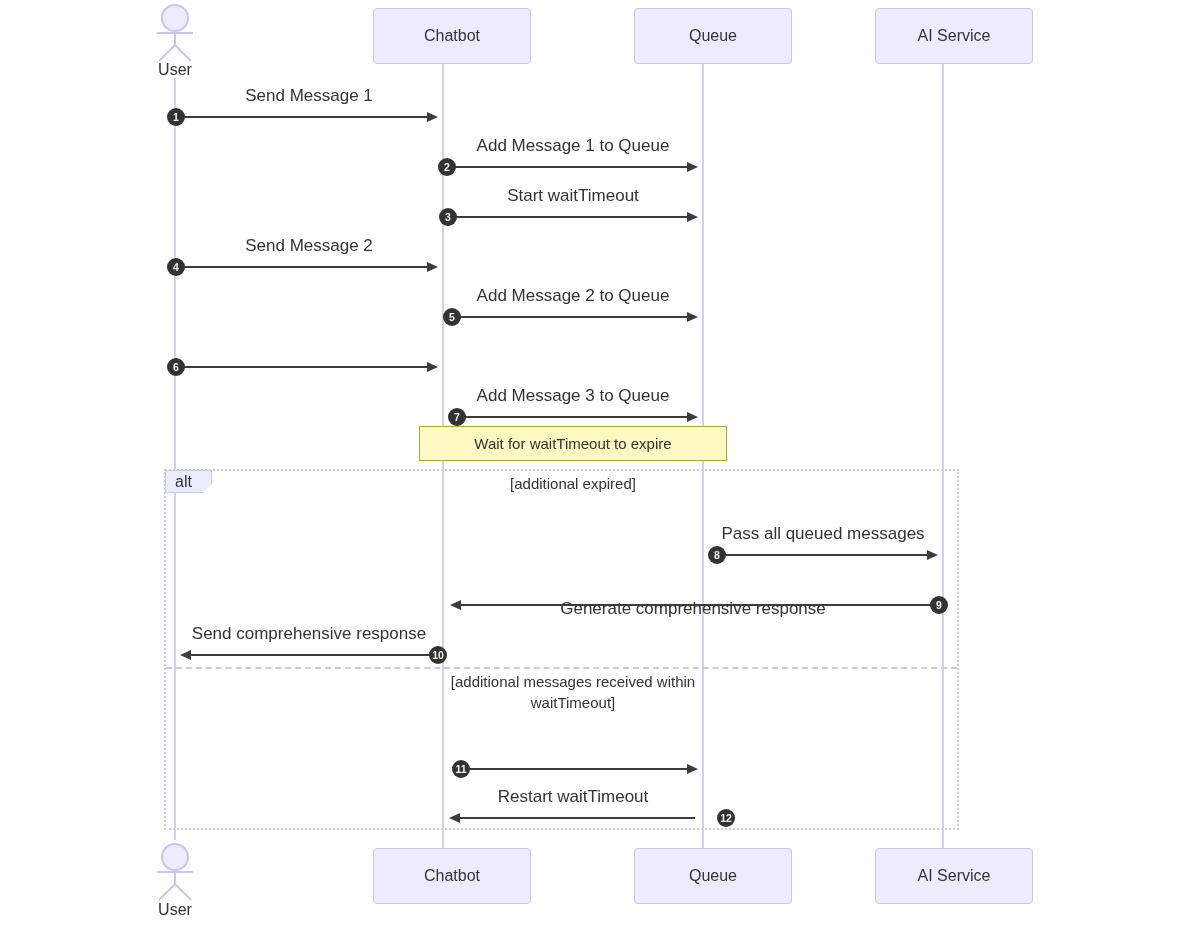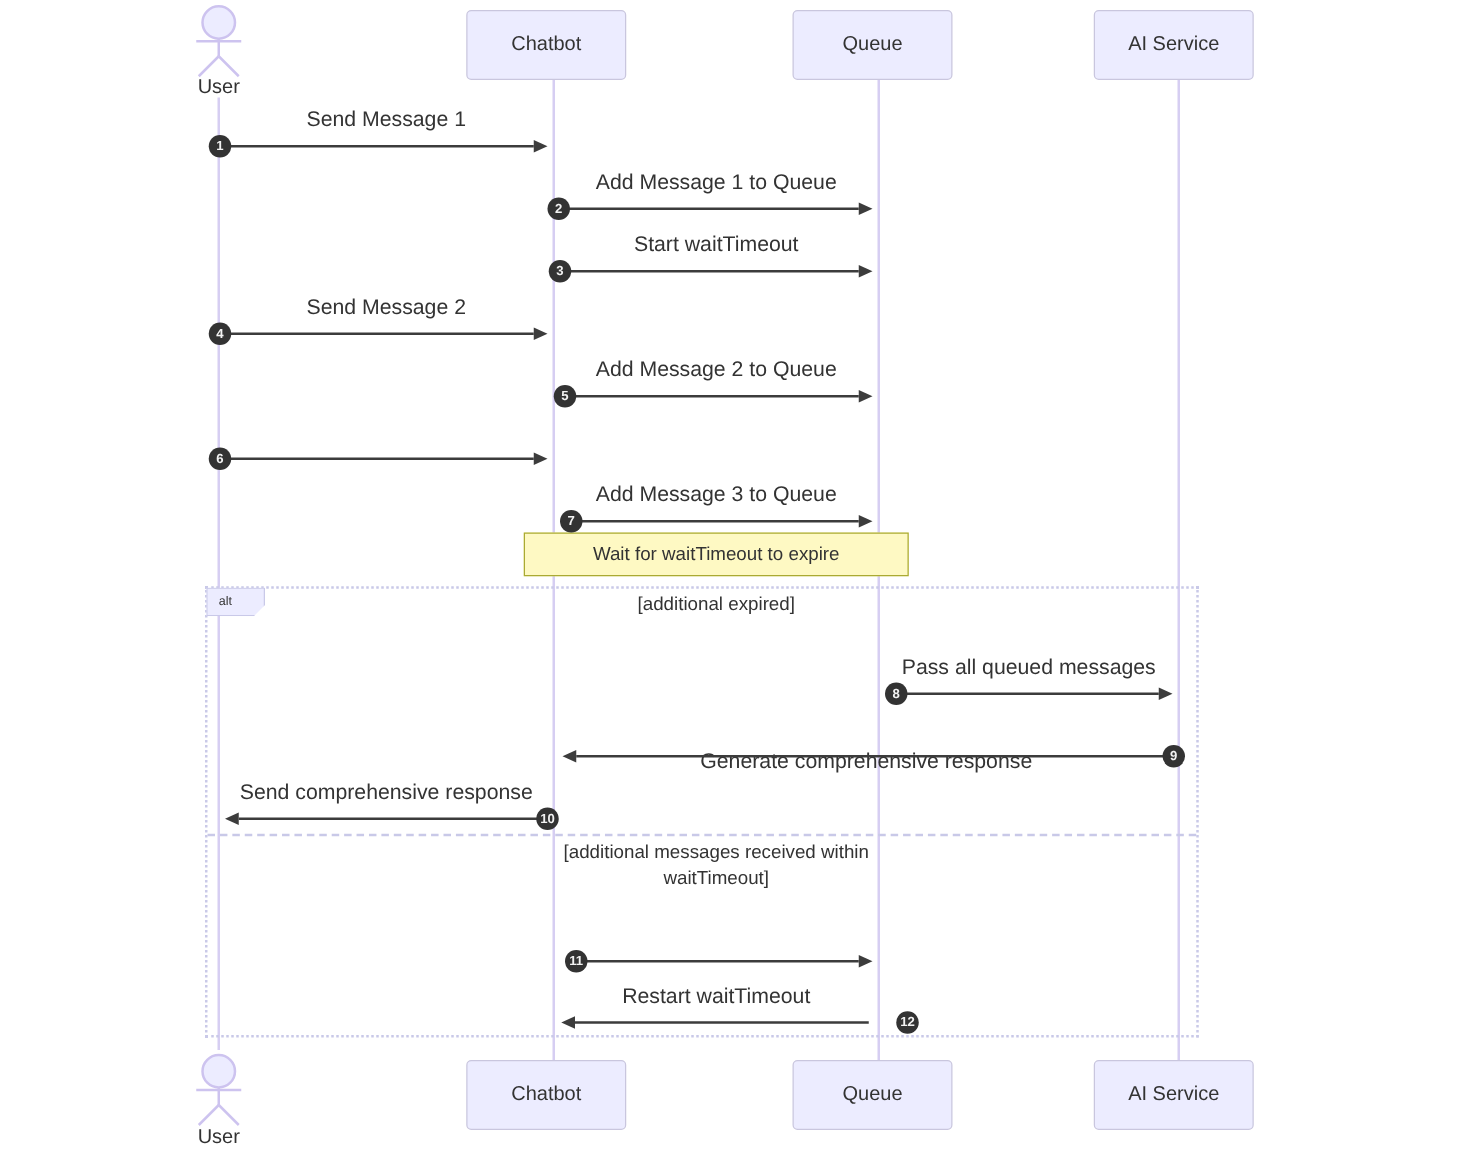--- a/index.html
+++ b/index.html
@@ -1,37 +1,37 @@
 <!DOCTYPE html>
 <html><head>
 <meta charset="utf-8">
 <style>
   html,body{margin:0;padding:0;background:#ffffff;}
   #canvas{position:relative;width:1182px;height:938px;background:#ffffff;overflow:hidden;
           font-family:"Liberation Sans",sans-serif;color:#333333;}
   .lifeline{position:absolute;width:2px;background:#d6cef2;}
-  .actor-box{position:absolute;width:128px;height:56px;background:#ECECFF;border:1px solid #c9c6de;
+  .actor-box{position:absolute;width:158px;height:56px;background:#ECECFF;border:1px solid #c9c6de;
              border-radius:4px;display:flex;align-items:center;justify-content:center;
              font-size:16px;color:#333;box-sizing:border-box;}
   .actor-label{position:absolute;width:60px;text-align:center;font-size:16px;color:#333;}
   .msg-label{position:absolute;width:300px;text-align:center;font-size:17px;color:#333;height:20px;line-height:20px;white-space:nowrap;}
   .msg-line{position:absolute;height:0;border-top:2px solid #3c3c3c;}
   .arr-r::after{content:"";position:absolute;right:-11px;top:-6px;width:0;height:0;
                 border-top:5px solid transparent;border-bottom:5px solid transparent;border-left:11px solid #3c3c3c;}
   .arr-l::after{content:"";position:absolute;left:-11px;top:-6px;width:0;height:0;
                 border-top:5px solid transparent;border-bottom:5px solid transparent;border-right:11px solid #3c3c3c;}
   .seq-num{position:absolute;width:18px;height:18px;border-radius:50%;background:#333333;color:#f2f2f2;
            font-size:10.5px;font-weight:bold;text-align:center;line-height:18px;}
   .note{position:absolute;left:419px;top:426px;width:308px;height:35px;background:#fef9c3;
         border:1px solid #AAAA33;box-sizing:border-box;display:flex;align-items:center;justify-content:center;
         font-size:15px;color:#333;}
   .alt-frame{position:absolute;left:164px;top:469px;width:795px;height:361px;
              border:2px dotted #c9c9e8;box-sizing:border-box;}
   .alt-tab{position:absolute;left:165px;top:470px;width:47px;height:23px;background:#ECECFF;
-           border:1px solid #c9c9e8;box-sizing:border-box;font-size:10px;color:#333;
+           border:1px solid #c9c9e8;box-sizing:border-box;font-size:16px;color:#333;
            padding-left:9px;line-height:21px;
            clip-path:polygon(0 0,100% 0,100% calc(100% - 9px),calc(100% - 9px) 100%,0 100%);}
   .guard{position:absolute;text-align:center;font-size:15px;color:#333;line-height:21px;}
   .divider{position:absolute;left:166px;top:667px;width:791px;height:0;border-top:2px dashed #c9c9e8;}
   svg.figure{position:absolute;overflow:visible;}
 </style>
 </head>
 <body>
 
 <div id="canvas">

